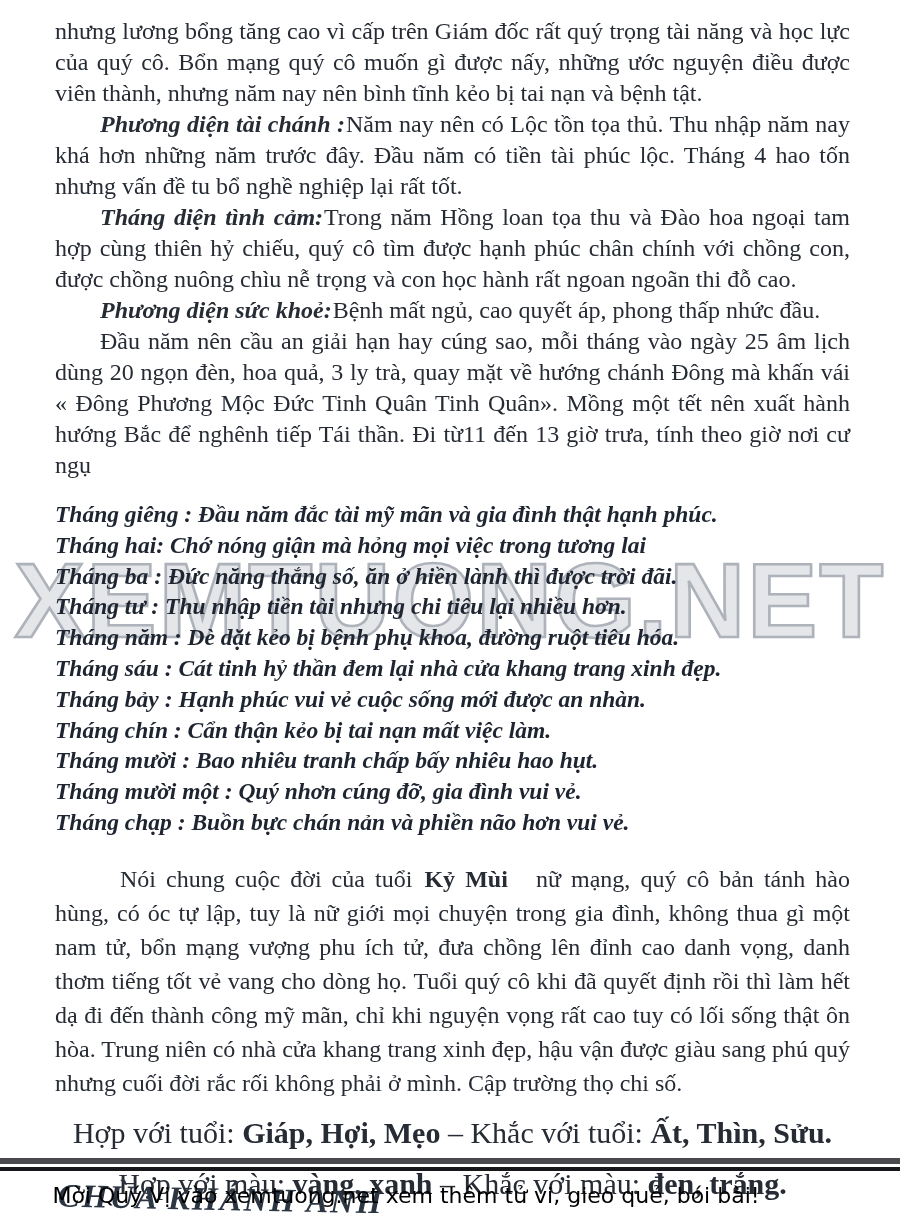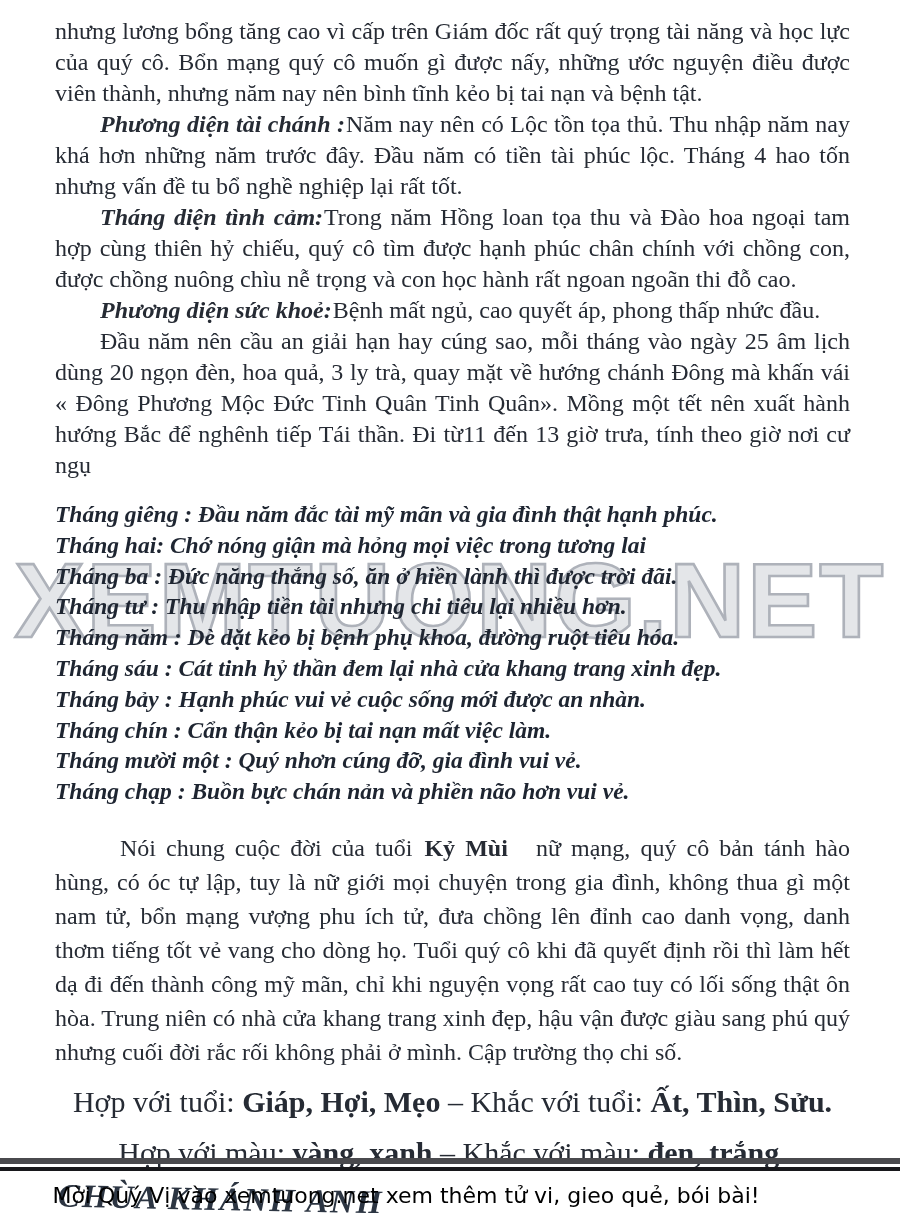--- a/index.html
+++ b/index.html
@@ -75,20 +75,21 @@
 
   <div class="months-block">
     <p class="month-line">Tháng giêng : Đầu năm đắc tài mỹ mãn và gia đình thật hạnh phúc.</p>
     <p class="month-line">Tháng hai: Chớ nóng giận mà hỏng mọi việc trong tương lai</p>
     <p class="month-line">Tháng ba : Đức năng thắng số, ăn ở hiền lành thì được trời đãi.</p>
     <p class="month-line">Tháng tư : Thu nhập tiền tài nhưng chi tiêu lại nhiều hơn.</p>
     <p class="month-line">Tháng năm : Dè dặt kẻo bị bệnh phụ khoa, đường ruột tiêu hóa.</p>
     <p class="month-line">Tháng sáu : Cát tinh hỷ thần đem lại nhà cửa khang trang xinh đẹp.</p>
     <p class="month-line">Tháng bảy : Hạnh phúc vui vẻ cuộc sống mới được an nhàn.</p>
     <p class="month-line">Tháng chín : Cẩn thận kẻo bị tai nạn mất việc làm.</p>
+    <p class="month-line">Tháng mười : Bao nhiêu tranh chấp bấy nhiêu hao hụt.</p>
     <p class="month-line">Tháng mười một : Quý nhơn cúng đỡ, gia đình vui vẻ.</p>
     <p class="month-line">Tháng chạp : Buồn bực chán nản và phiền não hơn vui vẻ.</p>
   </div>
 
   <p class="summary"><span>Nói chung cuộc đời của tuổi</span>
     <b>Kỷ Mùi</b>
     <span>nữ mạng, quý cô bản tánh hào hùng, có óc tự lập, tuy là nữ giới mọi chuyện trong gia đình, không thua gì một nam tử, bổn mạng vượng phu ích tử, đưa chồng lên đỉnh cao danh vọng, danh thơm tiếng tốt vẻ vang cho dòng họ. Tuổi quý cô khi đã quyết định rồi thì làm hết dạ đi đến thành công mỹ mãn, chỉ khi nguyện vọng rất cao tuy có lối sống thật ôn hòa. Trung niên có nhà cửa khang trang xinh đẹp, hậu vận được giàu sang phú quý nhưng cuối đời rắc rối không phải ở mình. Cập trường thọ chi số.</span></p>
 
   <p class="compat"><span>Hợp với tuổi:</span>
     <b>Giáp, Hợi, Mẹo</b>

